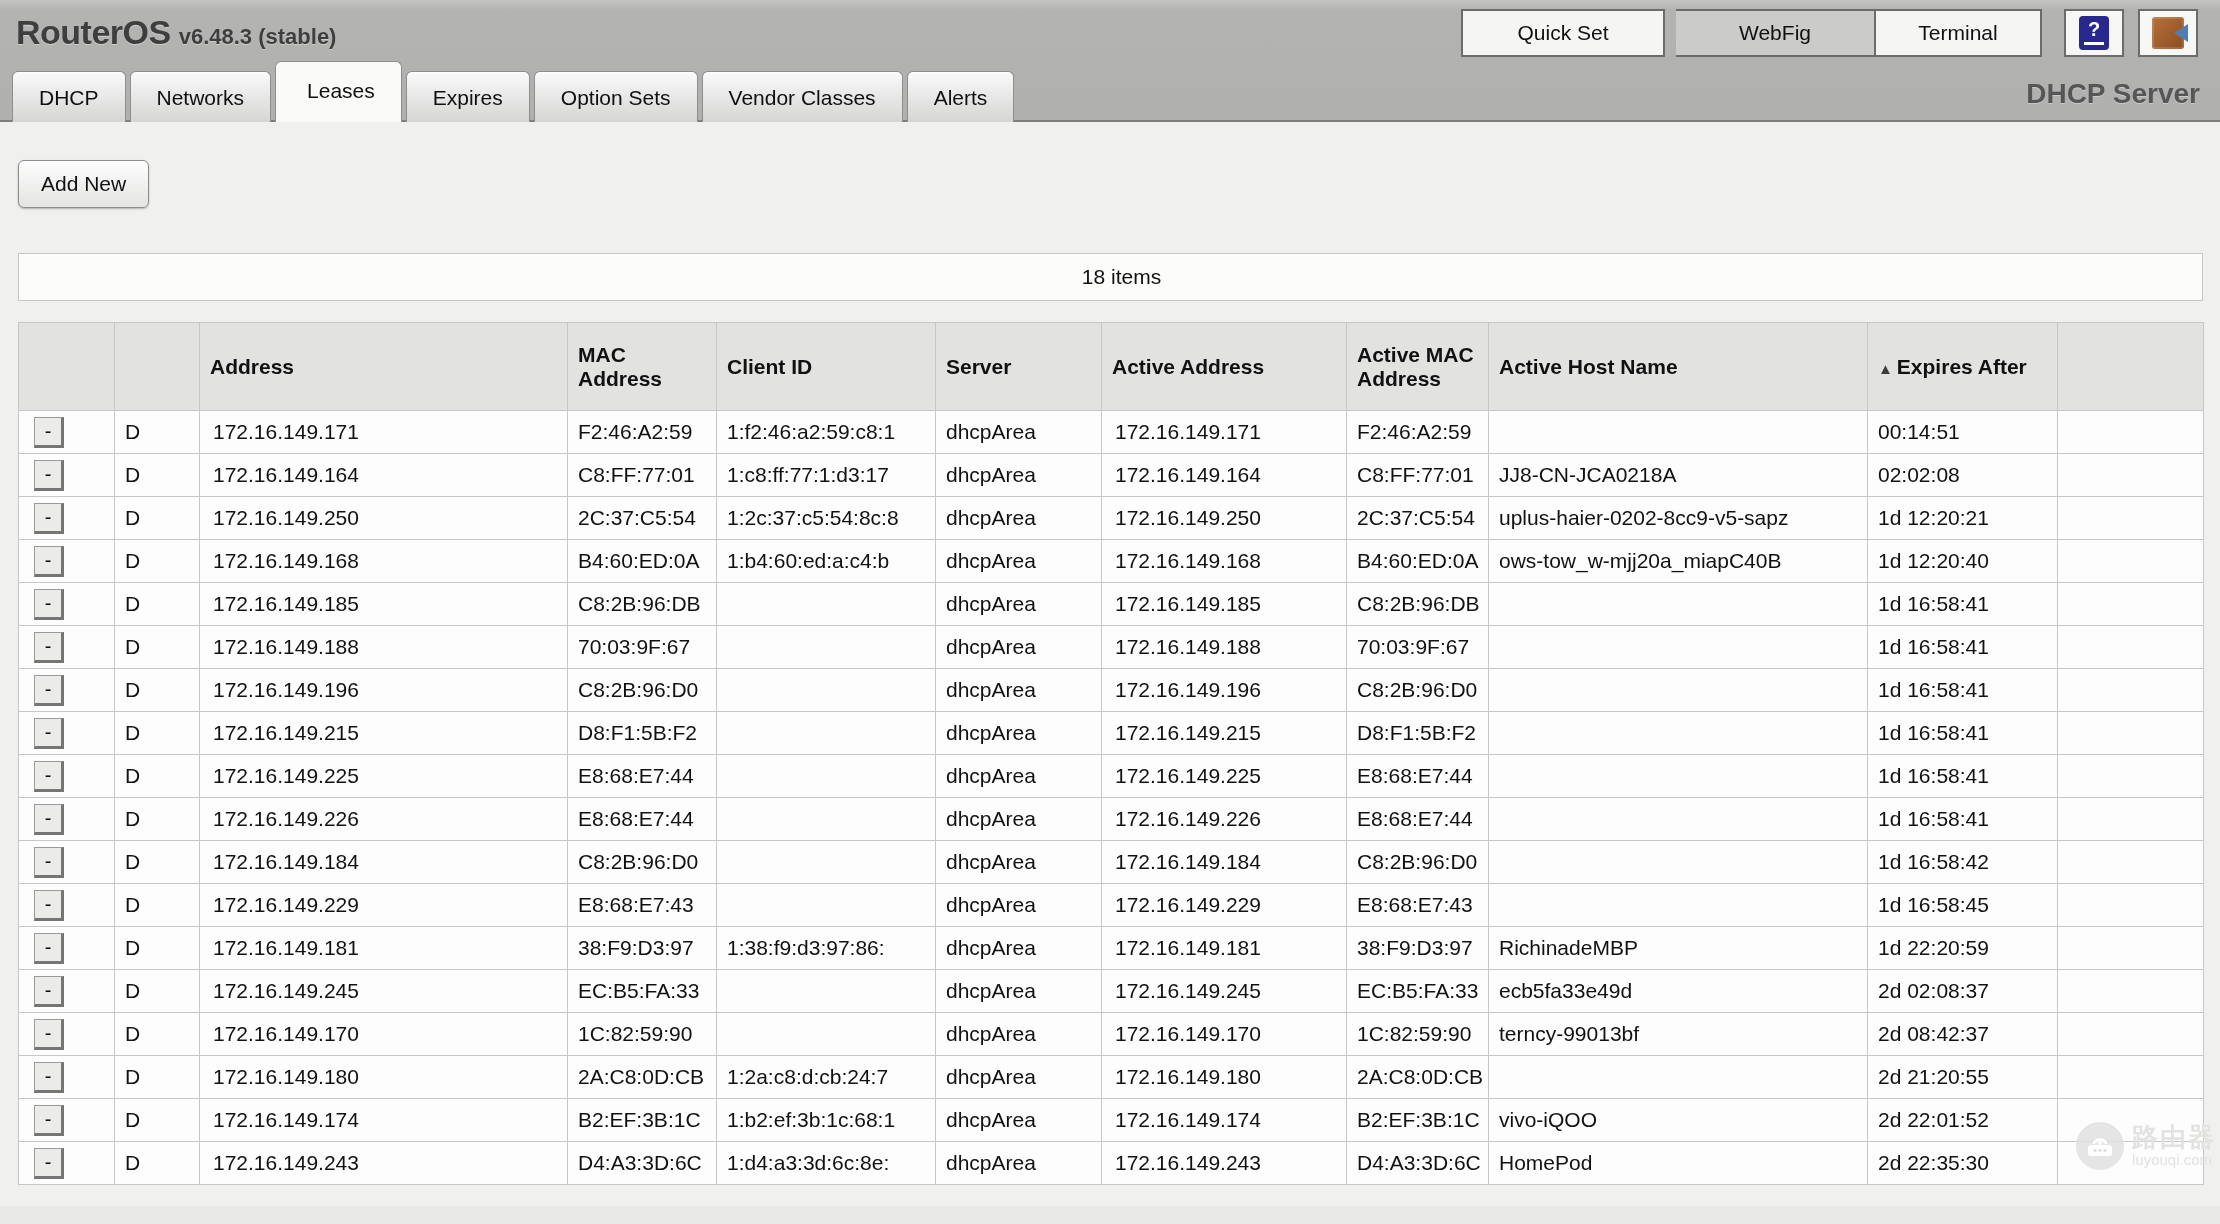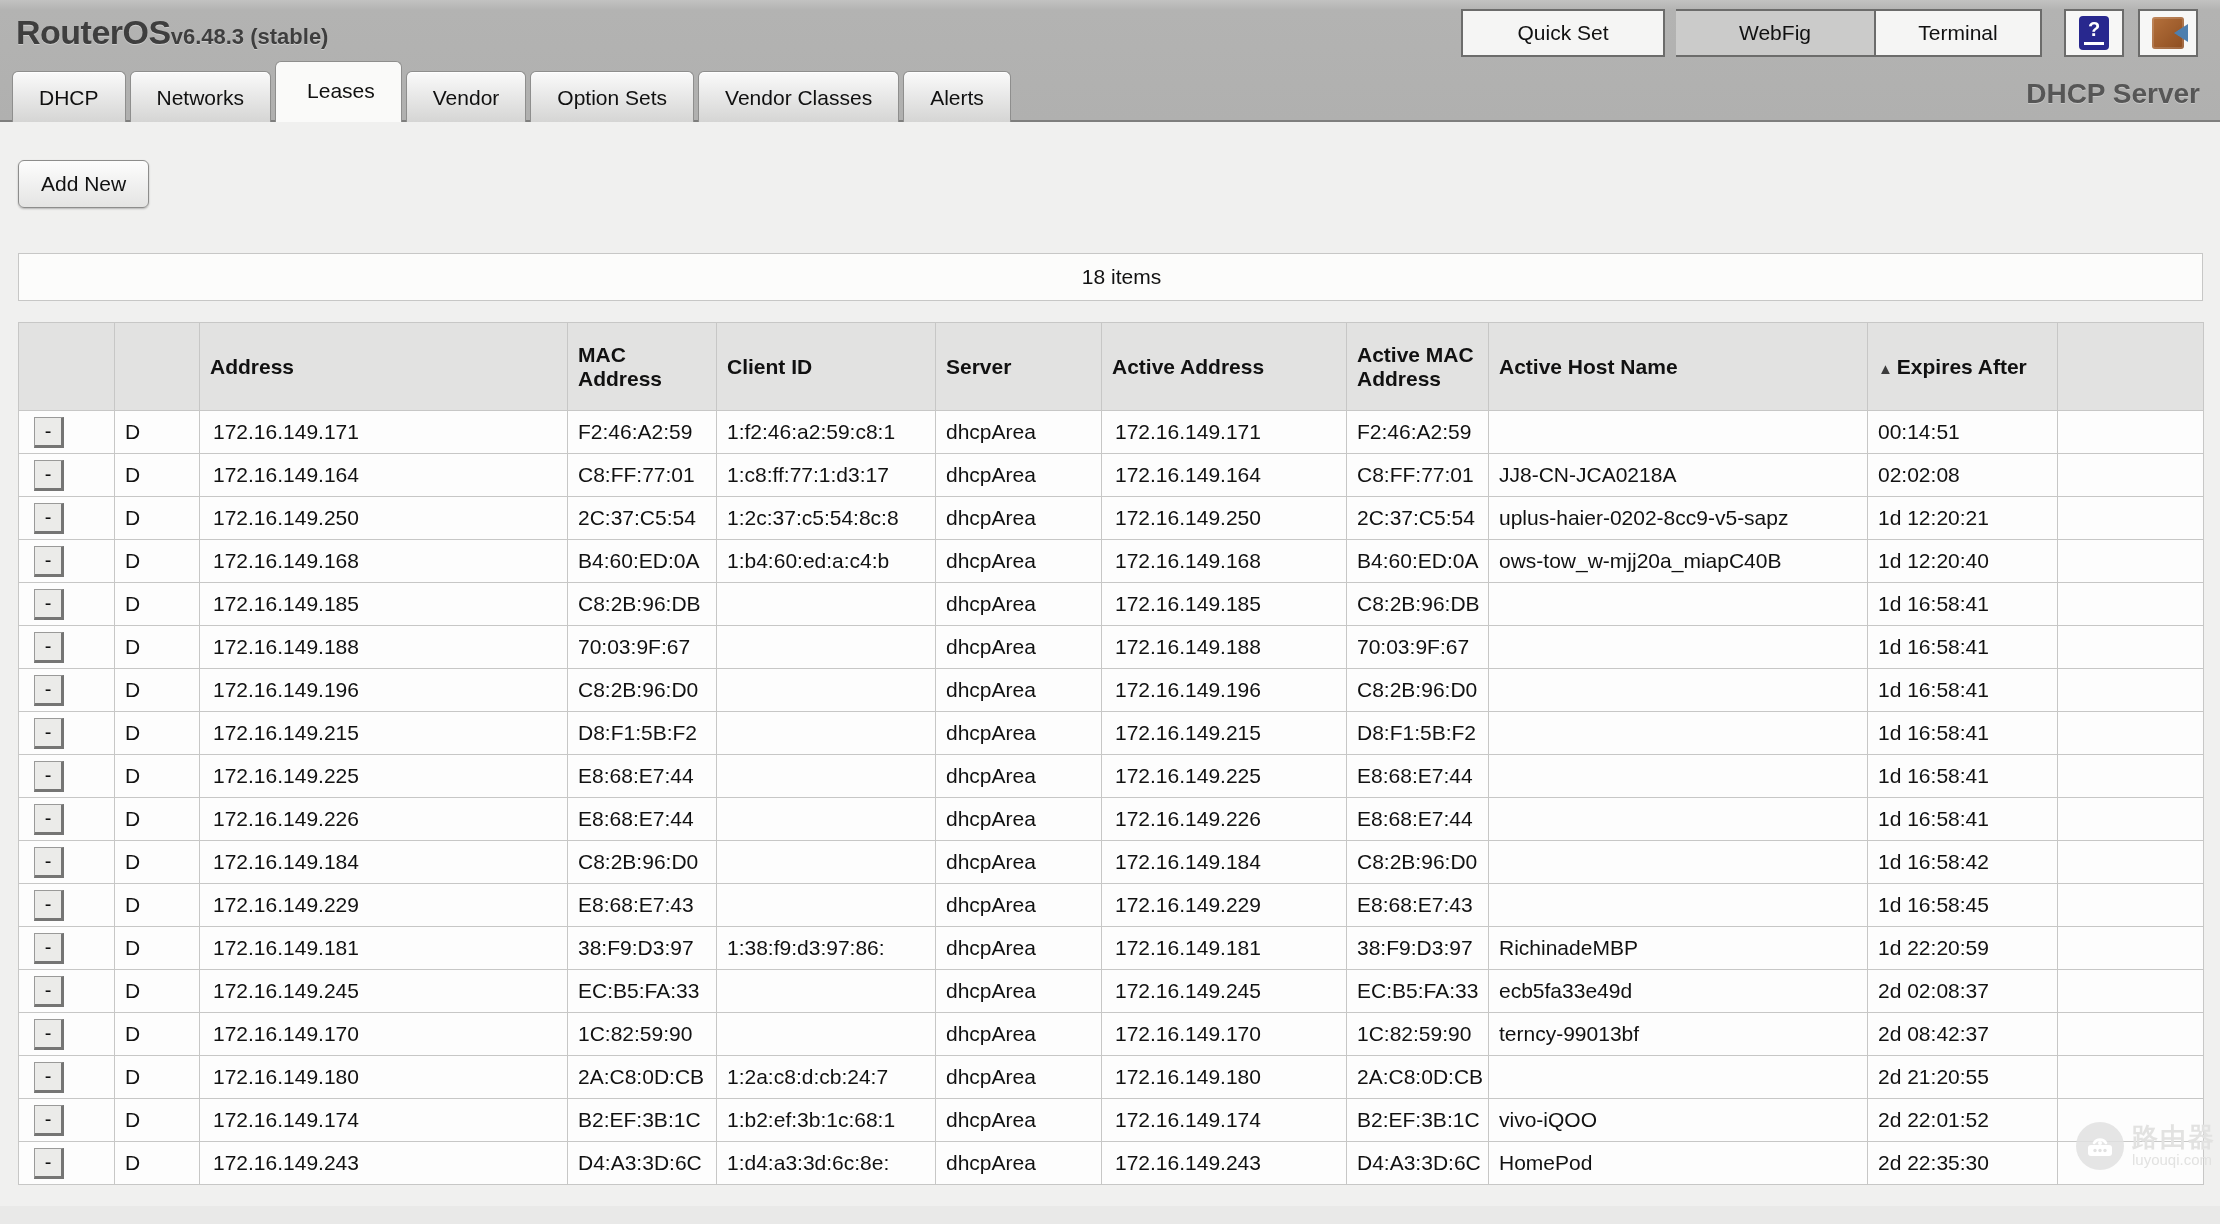--- a/index.html
+++ b/index.html
@@ -11,21 +11,21 @@
   .page{position:absolute;inset:0;}
 
   
   .topbar{
     position:absolute;top:0;left:0;width:2220px;height:122px;
     background:linear-gradient(#c2c2c1 0,#b3b3b2 10px,#b0b0af 100%);
     border-bottom:2px solid #7e7e7d;box-sizing:border-box;z-index:1;
   }
   .brand{position:absolute;left:16px;top:13px;color:#3e3e3e;text-shadow:0 1px 0 rgba(255,255,255,.35);white-space:nowrap;}
   .brand .name{font-size:34px;font-weight:bold;letter-spacing:-.5px;}
-  .brand .ver{font-size:22px;font-weight:bold;}
+  .brand .ver{font-size:22px;font-weight:bold;margin-left:8px;}
 
   .top-right{position:absolute;top:9px;right:22px;display:flex;align-items:center;}
   .topbtn{
     height:44px;line-height:44px;text-align:center;font-size:21px;color:#111;
     background:#f5f5f4;border:2px solid #6c6c6b;box-sizing:content-box;
     cursor:pointer;
   }
   .topbtn:nth-child(1){width:200px;}
   .topbtn:nth-child(2){width:198px;border-left:none;margin-left:11px;}
   .topbtn:nth-child(3){width:164px;border-left:none;}
@@ -143,21 +143,21 @@
         <div class="iconbtn logout">
           <div class="logout-glyph"></div>
         </div>
       </div>
 
     <div class="tabbar" id="tab-bar">
 
     <div class="tab">DHCP</div>
         <div class="tab">Networks</div>
         <div class="tab active">Leases</div>
-        <div class="tab">Vendor</div>
+        <div class="tab">Expires</div>
         <div class="tab">Option Sets</div>
         <div class="tab">Vendor Classes</div>
         <div class="tab">Alerts</div>
       </div>
 
     <div class="section-title">DHCP Server</div>
   </div>
 
   <button class="add-new">Add New</button>
 

